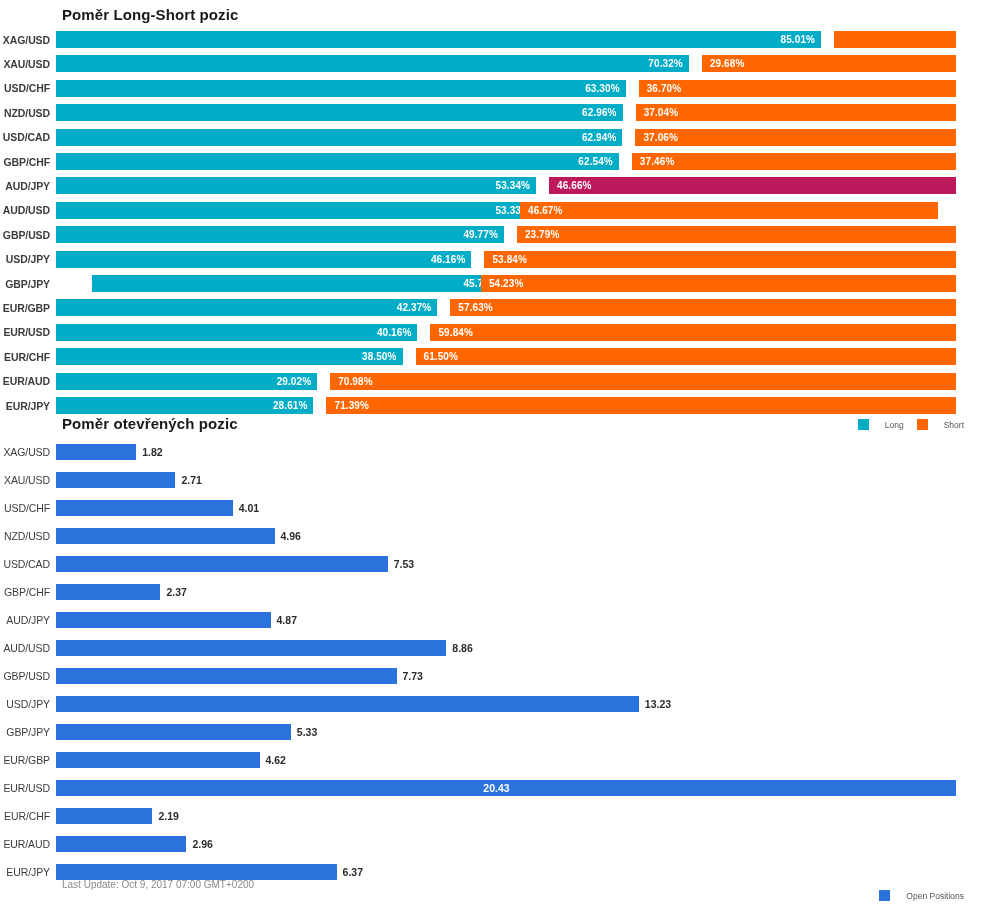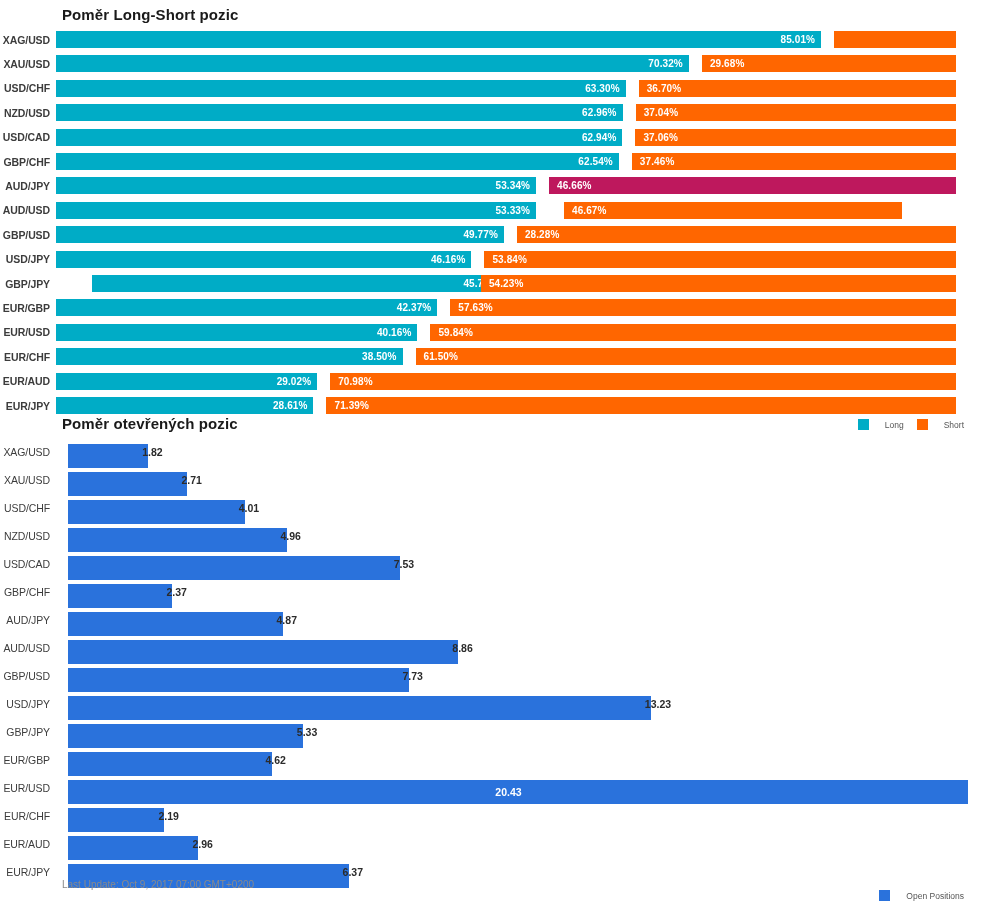--- a/index.html
+++ b/index.html
@@ -74,22 +74,22 @@
     font-weight:bold;
     color:#ffffff;
     white-space:nowrap;
     letter-spacing:0.1px;
   }
 
   
   .row2{height:16px;}
   .bar-open{
     position:absolute;
-    left:12px;top:0;
-    height:24px;
+    left:0;top:0;
+    height:16px;
     background:#2a72dc;
     display:flex;
     align-items:center;
     justify-content:flex-end;
     box-sizing:border-box;
     padding-right:19px;
   }
   .bar-open-label{
     position:absolute;
     top:0;
@@ -212,33 +212,33 @@
             <span class="bar-val">46.66%</span>
           </div>
         </div>
       </div>
       <div class="row" style="top: 201.8px;">
         <div class="row-label">AUD/USD</div>
         <div class="track">
           <div class="bar-long" style="width: 479.97px; background: rgb(0, 172, 198);">
             <span class="bar-val">53.33%</span>
           </div>
-          <div class="bar-short" style="left: 508px; width: 338px; background: rgb(255, 102, 0);">
+          <div class="bar-short" style="left: 464px; width: 418px; background: rgb(255, 102, 0);">
             <span class="bar-val">46.67%</span>
           </div>
         </div>
       </div>
       <div class="row" style="top: 226.2px;">
         <div class="row-label">GBP/USD</div>
         <div class="track">
           <div class="bar-long" style="width: 447.93px; background: rgb(0, 172, 198);">
             <span class="bar-val">49.77%</span>
           </div>
           <div class="bar-short" style="left: 460.93px; width: 439.07px; background: rgb(255, 102, 0);">
-            <span class="bar-val">28.28%</span>
+            <span class="bar-val">23.79%</span>
           </div>
         </div>
       </div>
       <div class="row" style="top: 250.6px;">
         <div class="row-label">USD/JPY</div>
         <div class="track">
           <div class="bar-long" style="width: 415.44px; background: rgb(0, 172, 198);">
             <span class="bar-val">46.16%</span>
           </div>
           <div class="bar-short" style="left: 428.44px; width: 471.56px; background: rgb(255, 102, 0);">

